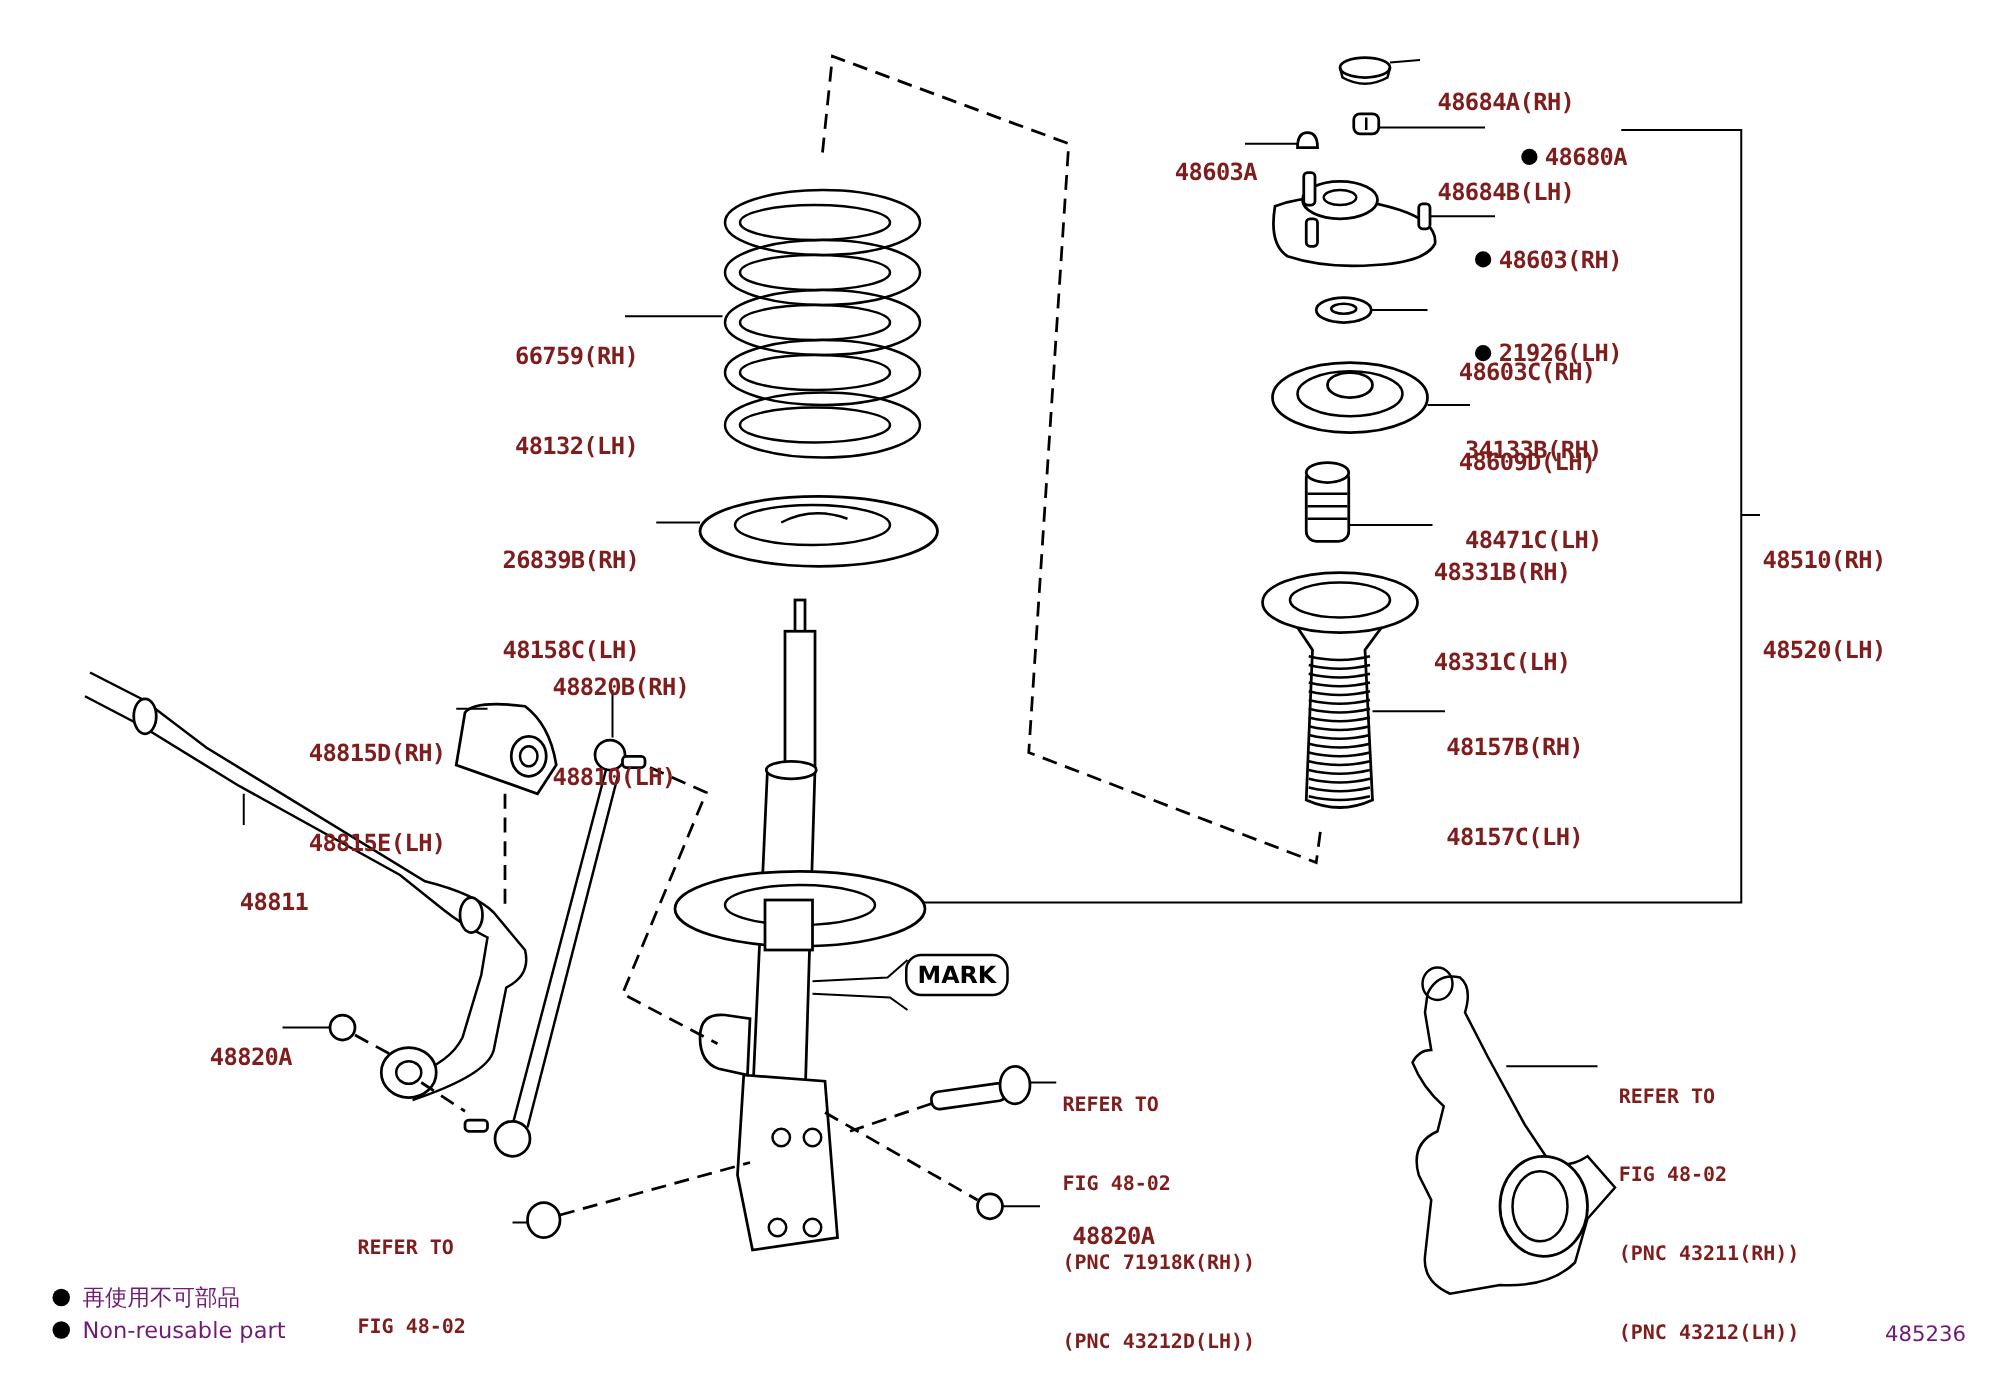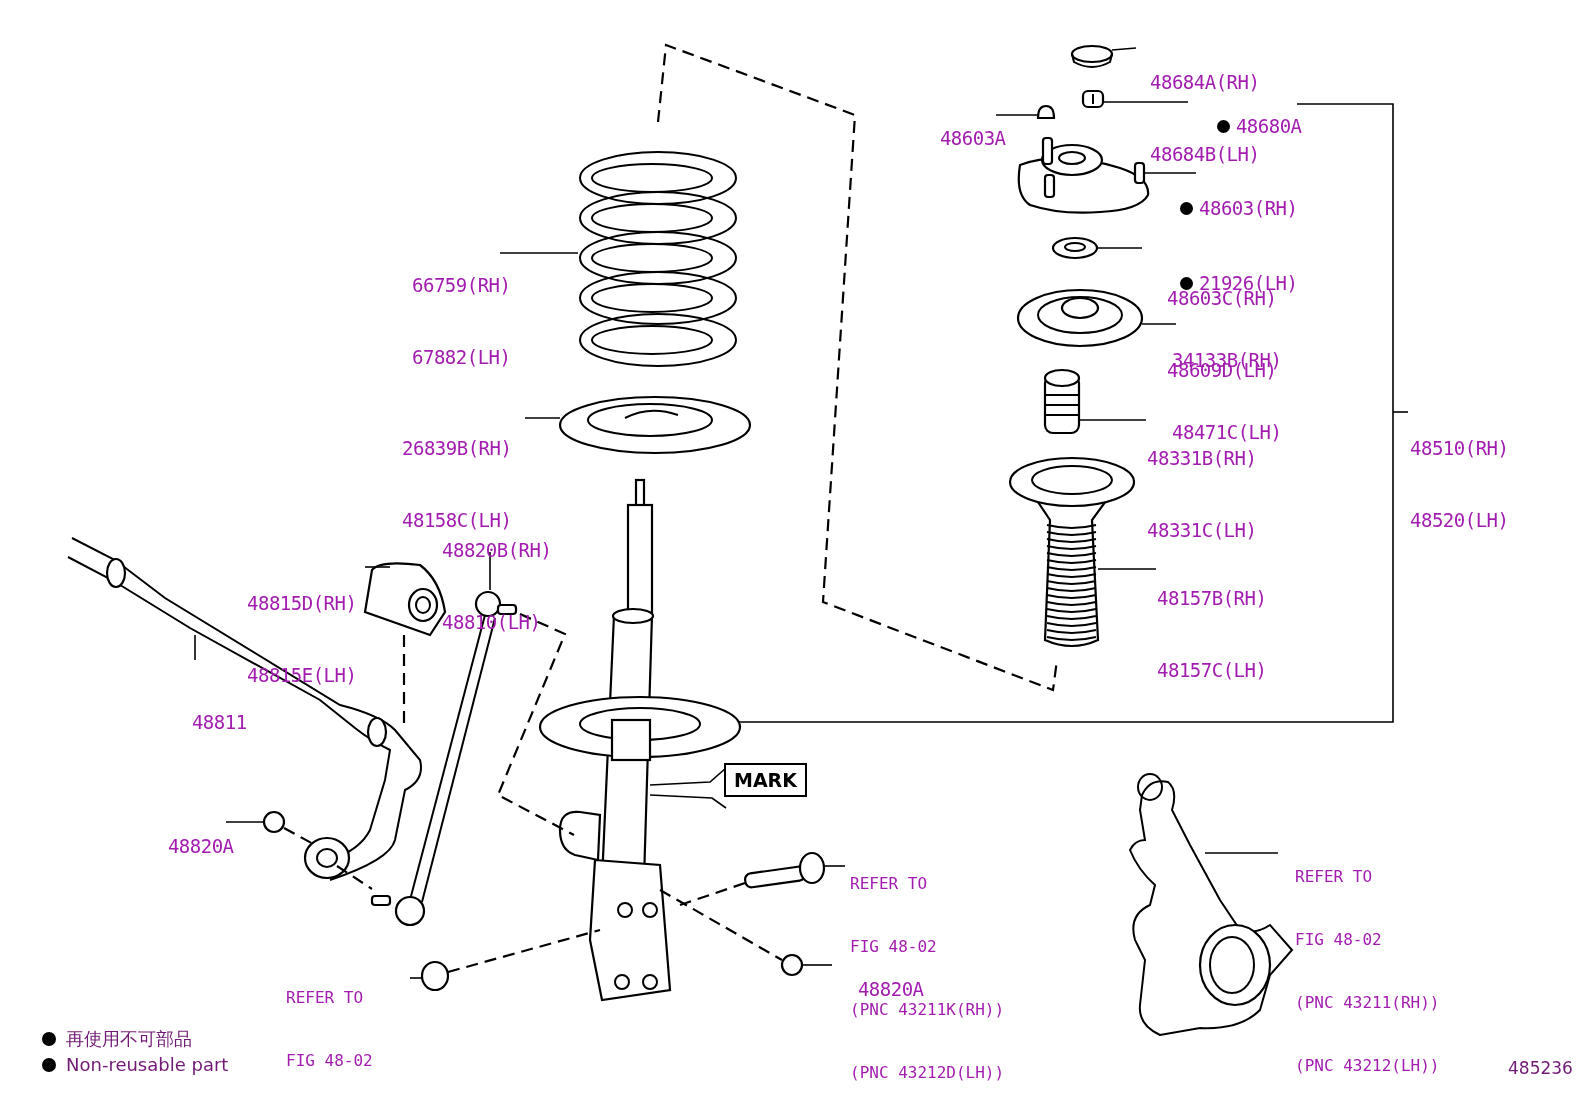--- a/index.html
+++ b/index.html
@@ -1,18 +1,18 @@
 <!DOCTYPE html>
 <html><head>
 <meta charset="utf-8">
 <style>
   html, body { margin: 0; padding: 0; background: #ffffff; }
   body { width: 1592px; height: 1099px; position: relative; overflow: hidden; }
   #canvas { position: absolute; left: 0; top: 0; width: 1592px; height: 1099px; }
-  .lbl { position: absolute; font-family: "DejaVu Sans Mono", "Liberation Mono", monospace; font-weight: normal; font-size: 19px; line-height: 24px; color: #a21caf; white-space: pre; letter-spacing: -0.5px; }
+  .lbl { position: absolute; font-family: "DejaVu Sans Mono", "Liberation Mono", monospace; font-weight: bold; font-size: 19px; line-height: 24px; color: #7f1d1d; white-space: pre; letter-spacing: -0.5px; }
   .lbl div { white-space: pre; }
   .ref { font-size: 16px; line-height: 21px; letter-spacing: 0; }
   .legend { position: absolute; font-family: "DejaVu Sans", sans-serif; font-size: 18px; line-height: 26px; color: #701a75; }
   .legend .dot { display: inline-block; width: 14px; height: 14px; border-radius: 50%; background: #000; margin-right: 10px; vertical-align: -1px; }
   .figno { position: absolute; font-family: "DejaVu Sans", sans-serif; font-size: 17px; color: #701a75; }
   .markbox { position: absolute; border: 2px solid #000; font-family: "DejaVu Sans", sans-serif; font-weight: bold; font-size: 19px; padding: 4px 8px; background: #fff; }
   .bullet { display: inline-block; width: 13px; height: 13px; border-radius: 50%; background: #000; margin-right: 6px; vertical-align: 0px; }
   svg .ln { stroke: #000; stroke-width: 2; fill: none; }
   svg .lf { stroke: #000; stroke-width: 2.2; fill: #fff; }
   svg .dash { stroke: #000; stroke-width: 2.2; fill: none; stroke-dasharray: 12 7; }
@@ -248,21 +248,21 @@
   <div>48157C(LH)</div>
 </div>
 
 <div class="lbl" style="left:1410px;top:388px;">
   <div>48510(RH)</div>
   <div>48520(LH)</div>
 </div>
 
 <div class="lbl" style="left:412px;top:225px;">
   <div>66759(RH)</div>
-  <div>67882(LH)</div>
+  <div>48132(LH)</div>
 </div>
 
 <div class="lbl" style="left:402px;top:388px;">
   <div>26839B(RH)</div>
   <div>48158C(LH)</div>
 </div>
 
 <div class="lbl" style="left:442px;top:490px;">
   <div>48820B(RH)</div>
   <div>48810(LH)</div>
@@ -278,28 +278,28 @@
 </div>
 
 <div class="lbl" style="left:146px;top:810px;">
   <span>48820A</span>
 </div>
 
 <div class="lbl" style="left:836px;top:953px;">
   <span>48820A</span>
 </div>
 
-<div class="markbox" style="left:724px;top:763px;">
+<div class="markbox" style="left:724px;top:763px;border-radius:13px;">
   <span>MARK</span>
 </div>
 
 <div class="lbl ref" style="left:850px;top:831px;">
   <div>REFER TO</div>
   <div>FIG 48-02</div>
-  <div>(PNC 43211K(RH))</div>
+  <div>(PNC 71918K(RH))</div>
   <div>(PNC 43212D(LH))</div>
 </div>
 
 <div class="lbl ref" style="left:286px;top:945px;">
   <div>REFER TO</div>
   <div>FIG 48-02</div>
   
   
 </div>
 

